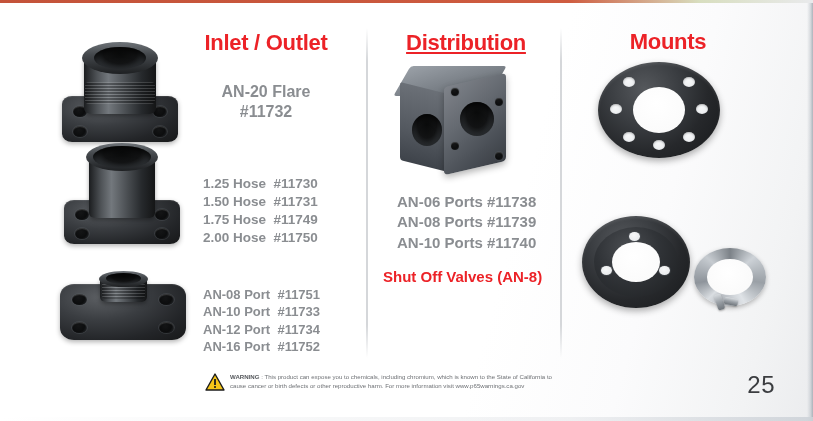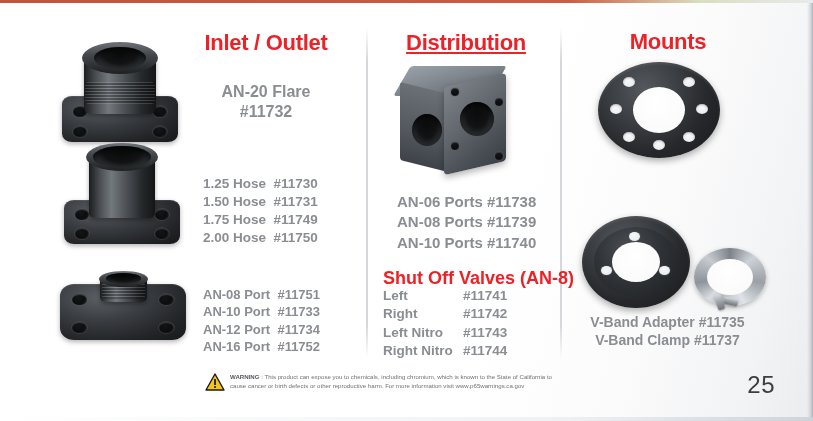--- a/index.html
+++ b/index.html
@@ -55,21 +55,21 @@
   .center{text-align:center;}
   .t-flare{left:186px;top:82px;width:160px;font-size:16px;}
   .t-hose{left:203px;top:175px;font-size:13.5px;line-height:1.33;}
   .t-anport{left:203px;top:286px;font-size:13px;line-height:1.33;}
   .t-distports{left:381px;top:192px;font-size:15px;line-height:1.36;margin-left:16px;}
   .t-flange{left:578px;top:163px;width:175px;font-size:14px;line-height:1.3;}
   .t-vband{left:575px;top:313px;width:185px;font-size:14px;line-height:1.3;}
 
   .sub-head{
     position:absolute;left:383px;top:268px;
-    color:#ec2227;font-weight:bold;font-size:18px;white-space:nowrap;
+    color:#ec2227;font-weight:bold;font-size:15px;white-space:nowrap;
   }
   .valve-rows{
     position:absolute;left:383px;top:287px;
     color:#8a8d91;font-weight:bold;font-size:13.5px;
   }
   .valve-rows .row{display:flex;line-height:1.36;}
   .valve-rows .nm{width:80px;}
   .valve-rows .pn{}
 
   .pagenum{
@@ -251,38 +251,20 @@
     <div class="bolt-hole" style="left:57px;top:78px;width:8px;height:8px;"></div>
     <div class="bolt-hole" style="left:101px;top:88px;width:8px;height:8px;"></div>
   </div>
 
   <div class="txt t-distports">AN-06 Ports #11738
 AN-08 Ports #11739
 AN-10 Ports #11740</div>
 
   <div class="sub-head">Shut Off Valves (AN-8)</div>
 
-  <div class="valve-rows">
-    <div class="row">
-      <span class="nm">Left</span>
-      <span class="pn">#11741</span>
-    </div>
-    <div class="row">
-      <span class="nm">Right</span>
-      <span class="pn">#11742</span>
-    </div>
-    <div class="row">
-      <span class="nm">Left Nitro</span>
-      <span class="pn">#11743</span>
-    </div>
-    <div class="row">
-      <span class="nm">Right Nitro</span>
-      <span class="pn">#11744</span>
-    </div>
-  </div>
 
   <div class="col-head ch-mounts">Mounts</div>
 
   <div class="art" style="left:598px;top:62px;width:122px;height:96px;">
     <div class="ring flange-ring" style="left:0;top:0;width:122px;height:96px;"></div>
     <div class="ring-center" style="left:35px;top:25px;width:52px;height:46px;"></div>
     <div class="bolt-hole" style="left:25px;top:15px;width:12px;height:10px;background:radial-gradient(circle at 45% 35%,#f7f8f9 0%,#eceef0 70%,#dcdfe2 100%);box-shadow:inset 0 1px 2px rgba(0,0,0,.25);"></div>
     <div class="bolt-hole" style="left:85px;top:15px;width:12px;height:10px;background:radial-gradient(circle at 45% 35%,#f7f8f9 0%,#eceef0 70%,#dcdfe2 100%);box-shadow:inset 0 1px 2px rgba(0,0,0,.25);"></div>
     <div class="bolt-hole" style="left:12px;top:42px;width:12px;height:10px;background:radial-gradient(circle at 45% 35%,#f7f8f9 0%,#eceef0 70%,#dcdfe2 100%);box-shadow:inset 0 1px 2px rgba(0,0,0,.25);"></div>
     <div class="bolt-hole" style="left:98px;top:42px;width:12px;height:10px;background:radial-gradient(circle at 45% 35%,#f7f8f9 0%,#eceef0 70%,#dcdfe2 100%);box-shadow:inset 0 1px 2px rgba(0,0,0,.25);"></div>
@@ -302,22 +284,20 @@
     <div class="bolt-hole" style="left:77px;top:50px;width:11px;height:9px;background:radial-gradient(circle at 45% 35%,#f7f8f9 0%,#e9ebed 70%,#d8dbde 100%);"></div>
   </div>
 
   <div class="art" style="left:694px;top:248px;width:72px;height:62px;">
     <div class="clamp-band" style="left:0;top:0;width:72px;height:58px;"></div>
     <div class="clamp-hole" style="left:13px;top:11px;width:46px;height:36px;"></div>
     <div class="clamp-bolt" style="left:22px;top:46px;width:7px;height:16px;transform:rotate(-18deg);"></div>
     <div class="clamp-bolt" style="left:30px;top:50px;width:14px;height:7px;transform:rotate(12deg);"></div>
   </div>
 
-  <div class="txt center t-vband">V-Band Adapter #11735
-V-Band Clamp #11737</div>
 
   <div class="warn-wrap">
     <svg class="warn-tri" width="20" height="18" viewBox="0 0 20 18">
       <polygon points="10,1 19,17 1,17" fill="#f5c518" stroke="#1b1b1b" stroke-width="1.4" stroke-linejoin="round"></polygon>
       <rect x="9.1" y="6" width="1.8" height="6" fill="#1b1b1b"></rect>
       <rect x="9.1" y="13.1" width="1.8" height="1.8" fill="#1b1b1b"></rect>
     </svg>
     <div class="warn-txt">
       <span><b>WARNING</b><span> : </span><span>This product can expose you to chemicals, including chromium, which is known to the State of California to</span></span><br>
       <span>cause cancer or birth defects or other reproductive harm. For more information visit www.p65warnings.ca.gov</span>

